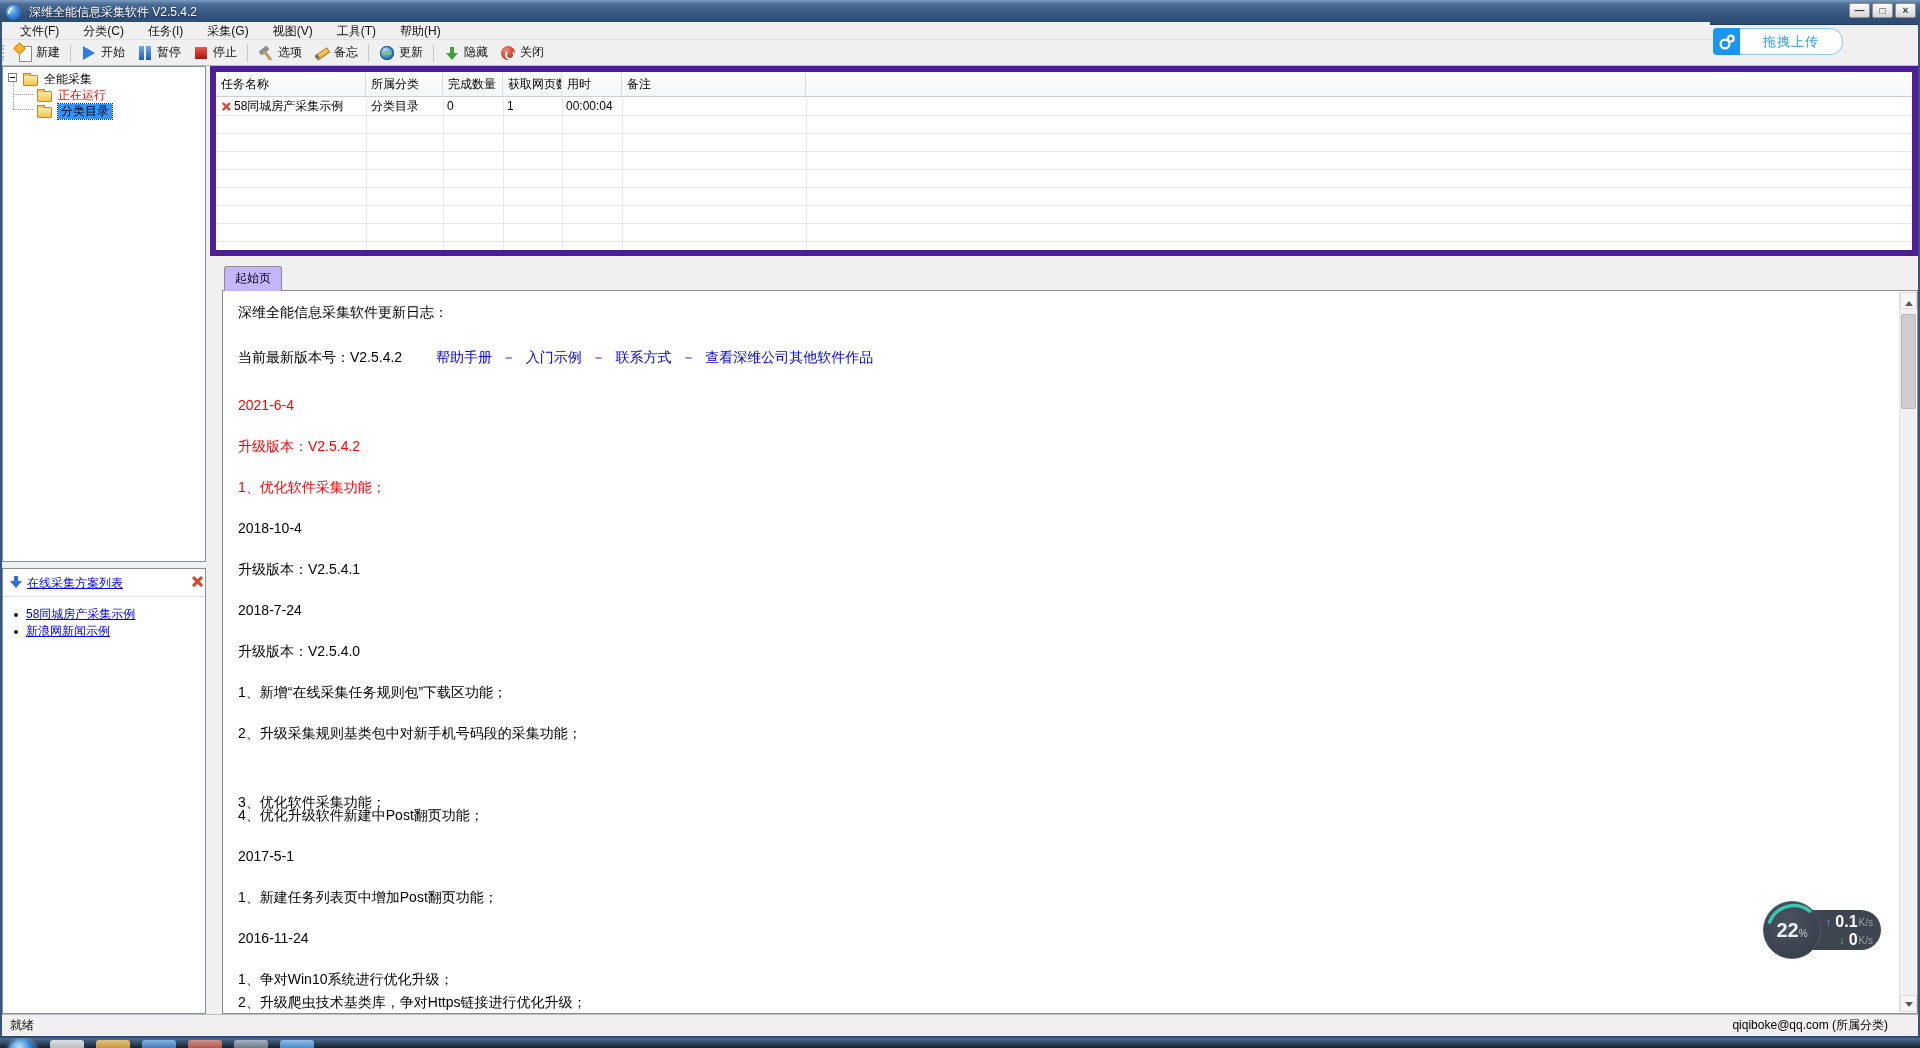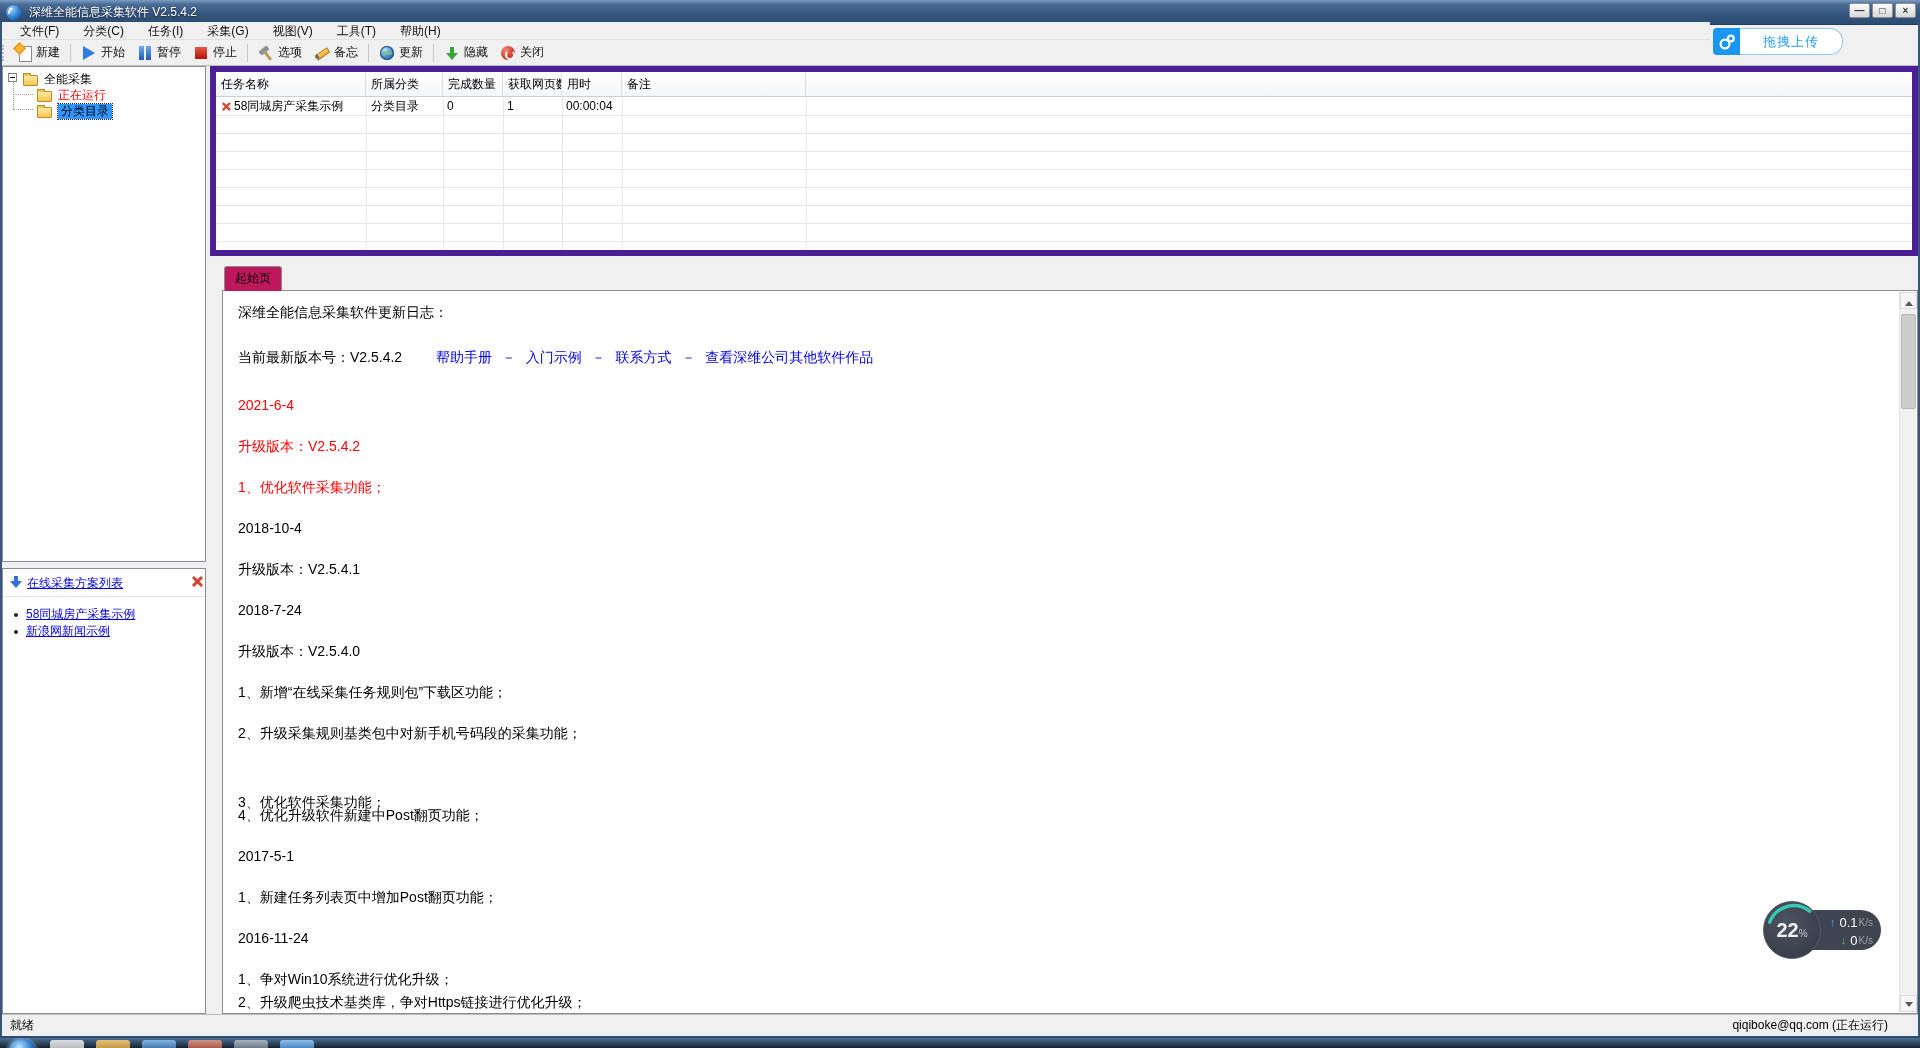--- a/index.html
+++ b/index.html
@@ -63,21 +63,21 @@
   .xicon::before{transform:rotate(45deg)}.xicon::after{transform:rotate(-45deg)}
   .bullet{position:absolute;width:4px;height:4px;background:#222;border-radius:50%}
   
   #table-panel{left:210px;top:66px;width:1708px;height:190px;background:#fff;border:6px solid #4c1d95}
   .th{position:absolute;top:0;height:25px;line-height:25px;padding-left:5px;background:linear-gradient(#ffffff,#f4f5f6);border-right:1px solid #dcdcdc;border-bottom:1px solid #cfcfcf;white-space:nowrap;overflow:hidden}
   #thead-fill{position:absolute;top:0;height:25px;right:0;background:linear-gradient(#ffffff,#f4f5f6);border-bottom:1px solid #cfcfcf}
   #tbody{position:absolute;left:0;top:26px;right:0;bottom:0;background:repeating-linear-gradient(180deg,#fff 0 17px,#e7e7e7 17px 18px)}
   .vline{position:absolute;top:0;bottom:0;width:1px;background:#e7e7e7}
   .cell{position:absolute;top:0;height:18px;line-height:17px;white-space:nowrap}
   
-  #tab-start{left:224px;top:266px;width:58px;height:25px;background:#be185d;border:1px solid #8c8c8c;border-bottom:none;border-radius:3px 3px 0 0;text-align:center;line-height:23px;z-index:3}
+  #tab-start{left:224px;top:266px;width:58px;height:25px;background:#c4b5fd;border:1px solid #8c8c8c;border-bottom:none;border-radius:3px 3px 0 0;text-align:center;line-height:23px;z-index:3}
   #content-panel{left:222px;top:290px;width:1696px;height:724px;background:#fff;border:1px solid #8c8c8c;z-index:2}
   .cl{position:absolute;left:15px;height:19px;line-height:19px;font-size:14px;color:#000;white-space:nowrap}
   .b{font-weight:normal}
   .red{color:#f00}
   .vlinks span.sep{color:#0000e0;margin:0 6px}
   .vlinks a{color:#0000e0;text-decoration:none}
   
   #sb{position:absolute;top:1px;right:1px;bottom:1px;width:17px;background:#f0f0f0;border-left:1px solid #e3e3e3}
   .sb-btn{position:absolute;left:0;width:17px;height:17px;background:#f5f5f5;border:1px solid #dcdcdc}
   .sb-btn::after{content:"";position:absolute;left:4px;border:4px solid transparent}
@@ -93,21 +93,21 @@
   .tico{position:absolute;top:2px;width:34px;height:12px;border-radius:3px;opacity:.85}
   
   #upload-btn{left:1713px;top:28px;width:130px;height:27px;display:flex;z-index:40}
   #upload-ic{width:27px;height:27px;background:#1b96f0;border-radius:4px 0 0 4px;display:flex;align-items:center;justify-content:center}
   #upload-label{flex:1;background:#fff;border:1px solid #8cc8f5;border-left:none;border-radius:0 13px 13px 0;color:#2b9df0;text-align:center;line-height:25px;font-size:13px;letter-spacing:1px}
   
   #net-pill{left:1795px;top:910px;width:86px;height:40px;background:rgba(56,62,74,.97);border-radius:0 20px 20px 0;z-index:41;color:#fff}
   .pill-row{position:absolute;left:32px;right:8px;height:20px;display:flex;align-items:center;justify-content:flex-end}
   .arrow-up{color:#4da6ff;font-weight:bold;margin-right:4px;font-size:11px}
   .arrow-dn{color:#57c44f;font-weight:bold;margin-right:4px;font-size:11px}
-  .spd{font-weight:normal;font-size:13px;color:#fff}
+  .spd{font-weight:bold;font-size:16px;color:#fff}
   .unit{font-size:10px;color:#9aa0a8;margin-left:1px}
   #net-circle{left:1763px;top:901px;width:58px;height:58px;border-radius:50%;background:radial-gradient(circle at 40% 35%,#4c5360,#3a404c 70%);border:1px solid #555c68;z-index:42;display:flex;align-items:center;justify-content:center;color:#eef1f4}
   #net-circle svg{position:absolute;left:-2px;top:-2px}
   #pct{font-size:20px;font-weight:bold}
   #pctu{font-size:10px;color:#c7ccd4;margin-top:6px}
 </style>
 </head>
 <body>
 
 <div class="abs" id="titlebar">
@@ -270,21 +270,21 @@
   <div class="cl" style="top:702px">2、升级爬虫技术基类库，争对Https链接进行优化升级；</div>
   <div id="sb">
     <div class="sb-btn" id="sb-up" style="top:0"></div>
     <div id="sb-thumb"></div>
     <div class="sb-btn" id="sb-dn"></div>
   </div>
 </div>
 
 <div class="abs" id="statusbar">
   <span style="margin-left:8px">就绪</span>
-  <span id="status-right">qiqiboke@qq.com (正在运行)</span>
+  <span id="status-right">qiqiboke@qq.com (所属分类)</span>
 </div>
 
 <div class="abs" id="taskbar">
   <div class="orb"></div>
   <div class="tico" style="left:50px;background:linear-gradient(#f5f5f5,#c9c9c9)"></div>
   <div class="tico" style="left:96px;background:linear-gradient(#ffd27a,#d79b2f)"></div>
   <div class="tico" style="left:142px;background:linear-gradient(#8fc3f2,#2c6cb5)"></div>
   <div class="tico" style="left:188px;background:linear-gradient(#e89a8a,#b5432e)"></div>
   <div class="tico" style="left:234px;background:linear-gradient(#b9c2cc,#5d6a77)"></div>
   <div class="tico" style="left:280px;background:linear-gradient(#9fd0fa,#2d7fd6)"></div>

